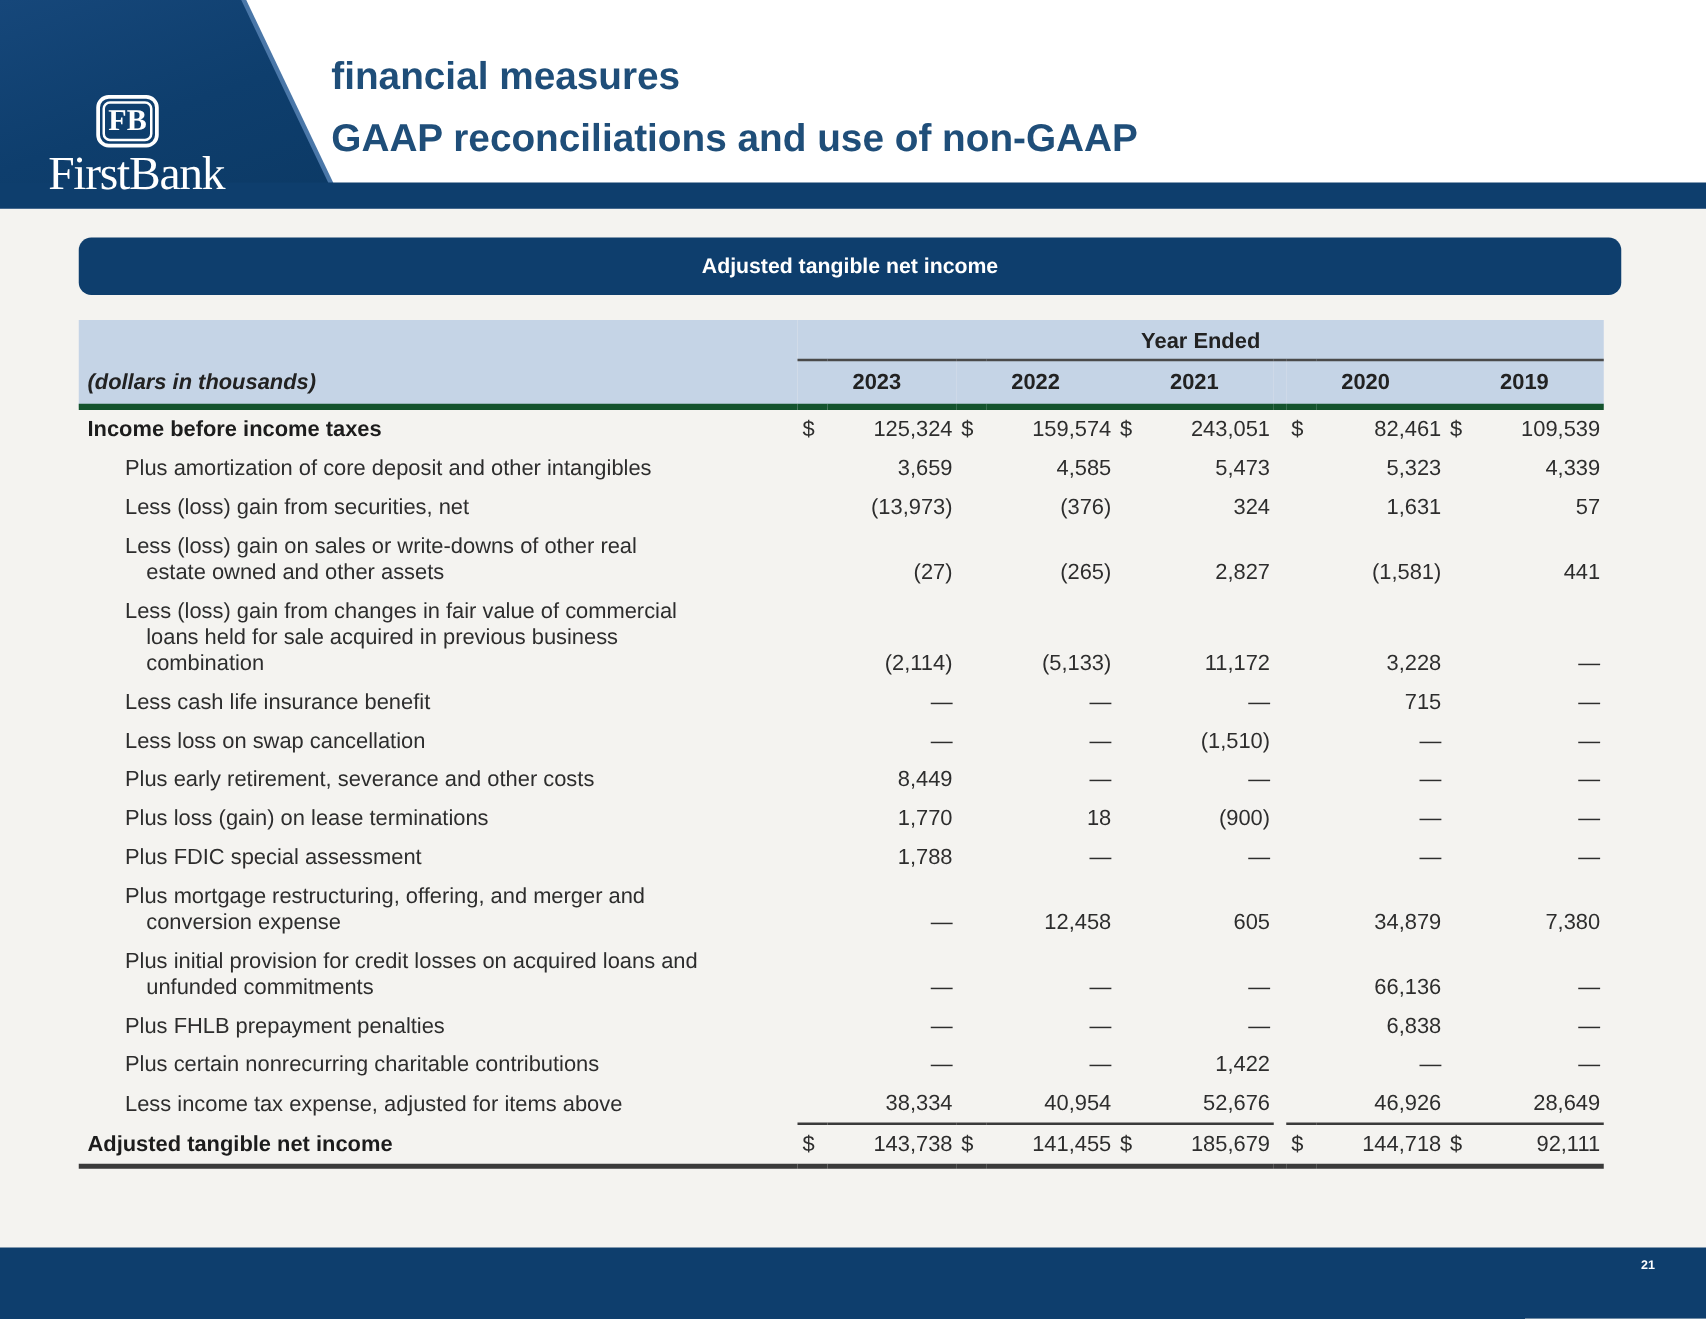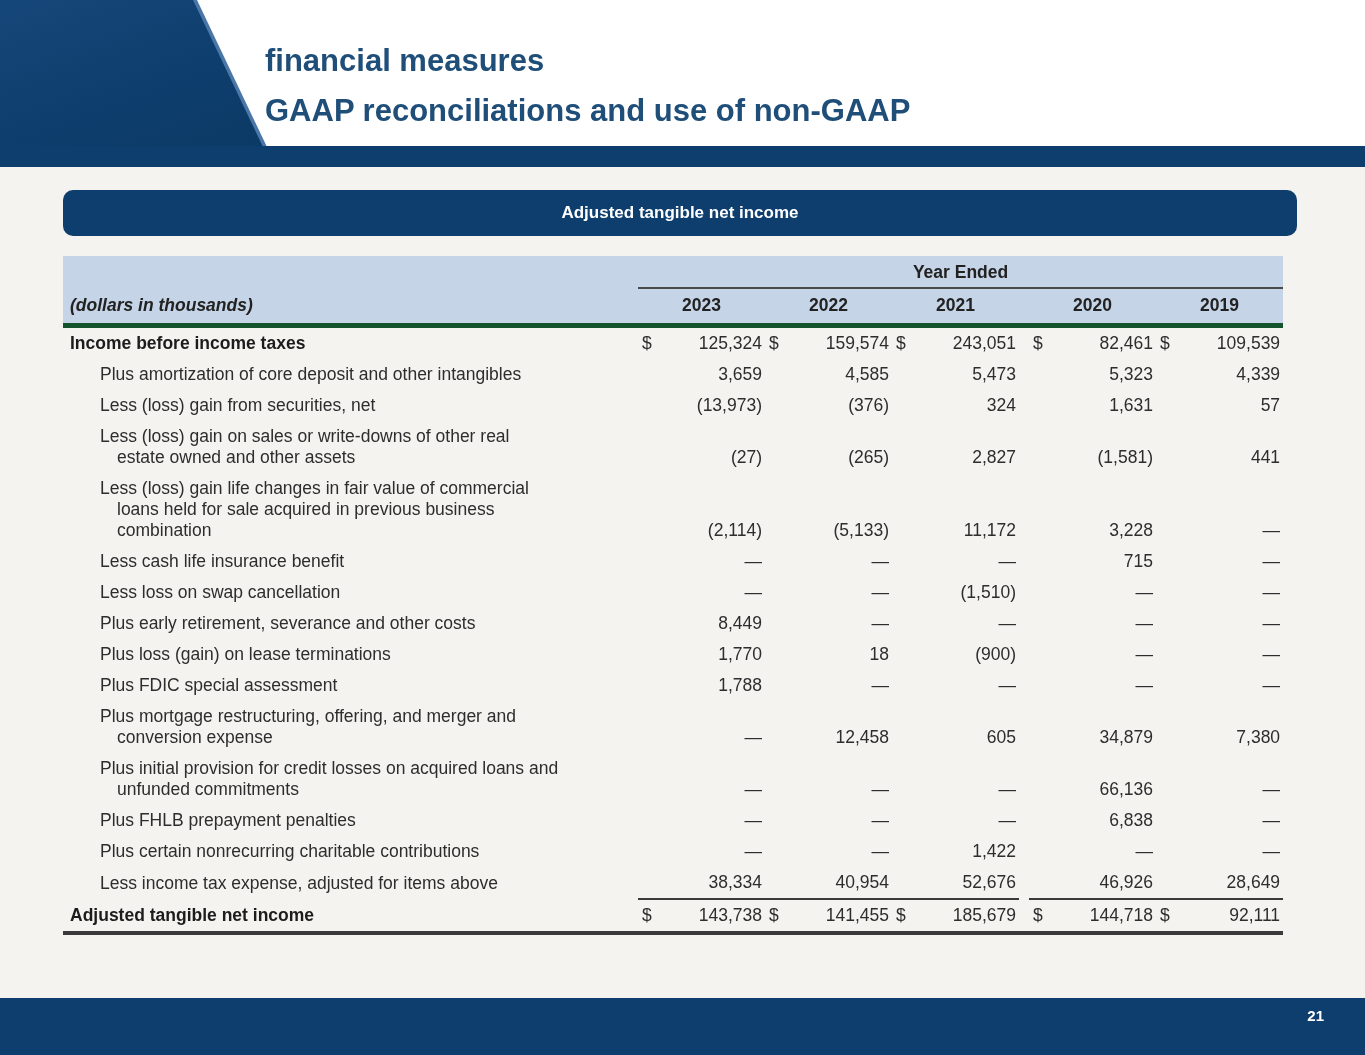--- a/index.html
+++ b/index.html
@@ -75,32 +75,38 @@
   tr.r-underline td.dollar, tr.r-underline td.val { border-bottom: 2.5px solid #3a3a3a; }
   tr.r-total td { border-bottom: 4px solid #3a3a3a; }
 
   
   .footer {
     position: absolute; left: 0; bottom: 0; width: 100%; height: 57px;
     background: #0e3e6d;
   }
   .page-number {
     position: absolute; top: 9px; right: 41px;
-    color: #ffffff; font-size: 15px; font-weight: bold;
+    color: #ffffff; font-size: 10px; font-weight: bold;
   }
 </style>
 </head>
 <body>
 
 <div class="slide">
 
   <div class="header">
     <div class="wedge-glow"></div>
     <div class="wedge"></div>
     <div class="header-band"></div>
+    <div class="logo">
+      <div class="logo-emblem">
+        <div class="logo-emblem-inner">FB</div>
+      </div>
+      <div class="logo-name">FirstBank</div>
+    </div>
     <div class="title">
       <div>financial measures</div>
       <div>GAAP reconciliations and use of non-GAAP</div>
     </div>
   </div>
 
   <div class="banner">
     <span>Adjusted tangible net income</span>
   </div>
 
@@ -196,21 +202,21 @@
             <td class="dollar"></td>
             <td class="val">2,827</td>
             <td class="sp"></td>
             <td class="dollar"></td>
             <td class="val">(1,581)</td>
             <td class="dollar"></td>
             <td class="val">441</td>
           </tr>
           <tr>
             <td class="lbl indent">
-              <div>Less (loss) gain life changes in fair value of commercial</div>
+              <div>Less (loss) gain from changes in fair value of commercial</div>
               <div class="cont">loans held for sale acquired in previous business</div>
               <div class="cont">combination</div>
             </td>
             <td class="dollar"></td>
             <td class="val">(2,114)</td>
             <td class="dollar"></td>
             <td class="val">(5,133)</td>
             <td class="dollar"></td>
             <td class="val">11,172</td>
             <td class="sp"></td>

